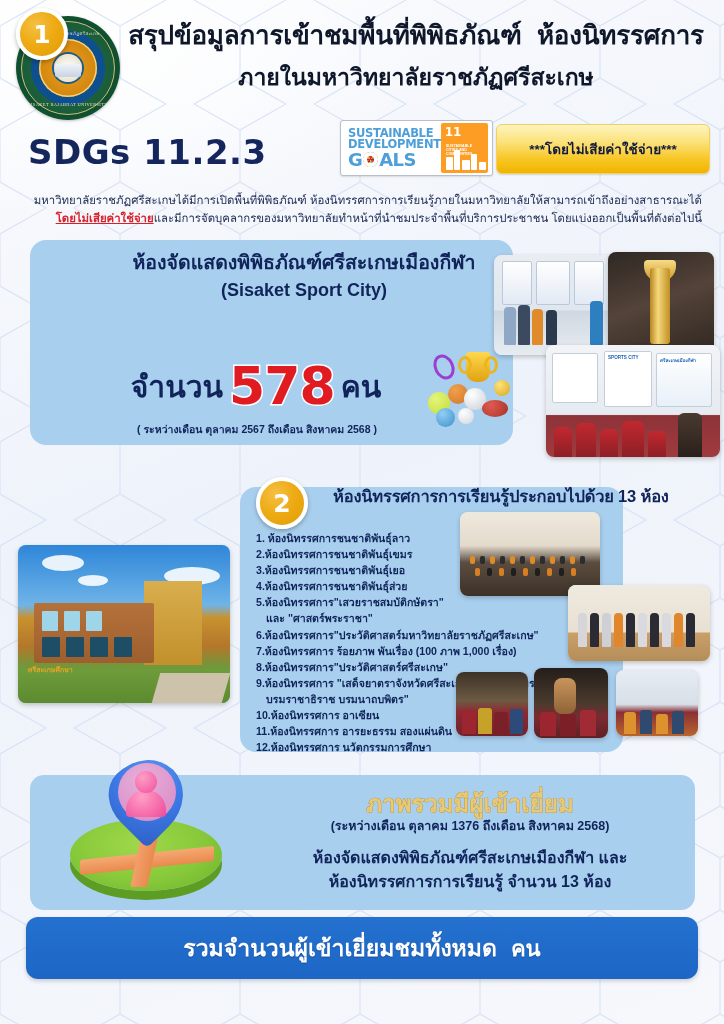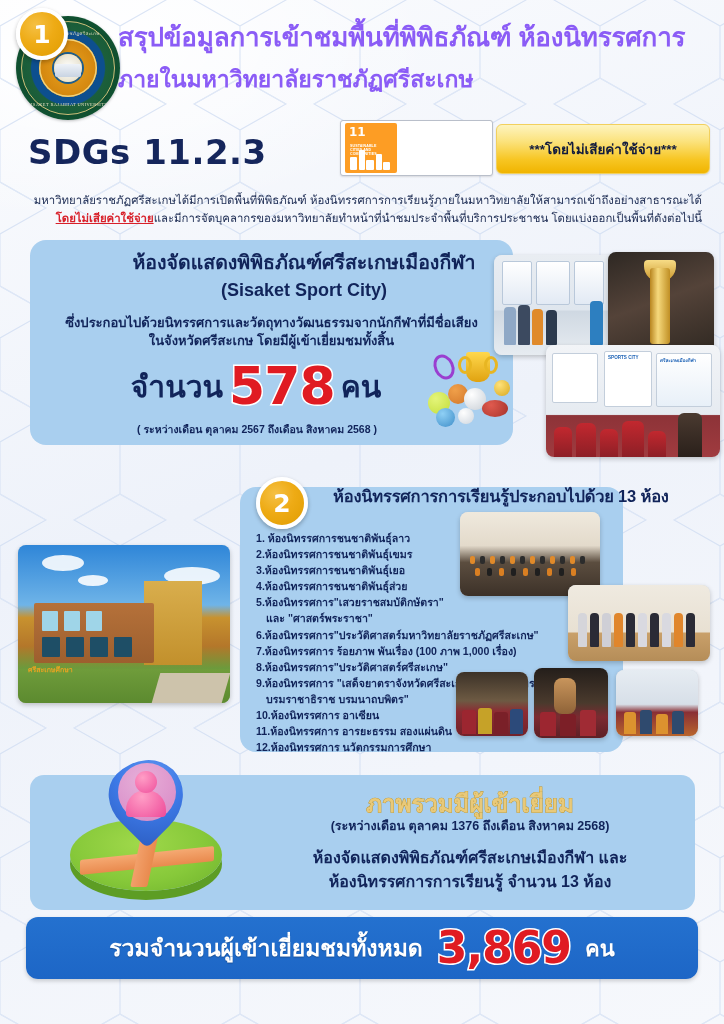--- a/index.html
+++ b/index.html
@@ -96,22 +96,23 @@
     color: #e8e2c4;
     font-family: "Liberation Serif", serif;
   }
   .seal-text-top { top: 8px; }
   .seal-text-bot { bottom: 7px; }
 
   .header-titles {
     position: absolute;
     left: 118px; top: 22px;
     width: 596px;
-    text-align: left;
-    color: #8b5cf6;
+    text-align: center;
+    color: #0f172a;
+    font-family: Liberation Mono, monospace;
   }
   .title-line1 {
     font-size: 26px;
     font-weight: bold;
     line-height: 1.22;
     letter-spacing: -0.2px;
   }
   .title-line2 {
     font-size: 23px;
     font-weight: bold;
@@ -664,20 +665,29 @@
     </div>
     <div class="header-titles">
       <div class="title-line1">สรุปข้อมูลการเข้าชมพื้นที่พิพิธภัณฑ์ ห้องนิทรรศการ</div>
       <div class="title-line2">ภายในมหาวิทยาลัยราชภัฏศรีสะเกษ</div>
     </div>
   </div>
 
   <div class="sdg-title">SDGs 11.2.3</div>
 
   <div class="sdg-badge">
+    <div class="sdg-words">
+      <div class="sdg-w1">SUSTAINABLE</div>
+      <div class="sdg-w2">DEVELOPMENT</div>
+      <div class="sdg-w3">
+        <span>G</span>
+        <span class="sdg-wheel"></span>
+        <span>ALS</span>
+      </div>
+    </div>
     <div class="sdg-11">
       <span class="sdg-11-num">11</span>
       <span class="sdg-11-label">SUSTAINABLE CITIES AND COMMUNITIES</span>
       <span class="sdg-11-city">
         <i style="width:7px;height:13px"></i>
           <i style="width:6px;height:20px"></i>
           <i style="width:8px;height:10px"></i>
           <i style="width:6px;height:16px"></i>
           <i style="width:7px;height:8px"></i>
       </span>
@@ -689,24 +699,20 @@
   </div>
 
   <div class="intro">
     <span>มหาวิทยาลัยราชภัฏศรีสะเกษได้มีการเปิดพื้นที่พิพิธภัณฑ์ ห้องนิทรรศการการเรียนรู้ภายในมหาวิทยาลัยให้สามารถเข้าถึงอย่างสาธารณะได้</span><br>
     <span class="hl">โดยไม่เสียค่าใช้จ่าย</span><span>และมีการจัดบุคลากรของมหาวิทยาลัยทำหน้าที่นำชมประจำพื้นที่บริการประชาชน โดยแบ่งออกเป็นพื้นที่ดังต่อไปนี้</span>
   </div>
 
   <div class="card1">
     <div class="c1-title">ห้องจัดแสดงพิพิธภัณฑ์ศรีสะเกษเมืองกีฬา</div>
     <div class="c1-subtitle">(Sisaket Sport City)</div>
-    <div class="c1-desc">
-      <span>ซึ่งประกอบไปด้วยนิทรรศการและวัตถุทางวัฒนธรรมจากนักกีฬาที่มีชื่อเสียง</span><br>
-      <span>ในจังหวัดศรีสะเกษ โดยมีผู้เข้าเยี่ยมชมทั้งสิ้น</span>
-    </div>
     <div class="c1-count">
       <span class="lbl">จำนวน</span>
       <span class="num">578</span>
       <span class="lbl">คน</span>
     </div>
     <div class="c1-period">( ระหว่างเดือน ตุลาคม 2567 ถึงเดือน สิงหาคม 2568 )</div>
     <div class="sports-cluster">
       <span class="trophy"></span>
       <span class="racket"></span>
       <span class="sb" style="left:0;top:40px;width:22px;height:22px;background:radial-gradient(circle at 35% 30%,#e4f57a,#c3dd3a)"></span>
@@ -751,21 +757,20 @@
     <div class="pin-road-h"></div>
     <div class="pin-road-v"></div>
     <div class="pin-drop"></div>
     <div class="pin-halo"></div>
     <div class="pin-person-body"></div>
     <div class="pin-person-head"></div>
   </div>
 
   <div class="total-bar">
     <span class="total-label">รวมจำนวนผู้เข้าเยี่ยมชมทั้งหมด</span>
-    <span class="total-number">3,869</span>
     <span class="total-unit">คน</span>
   </div>
 
   <div class="photo" id="photo-hall-guide">
     <div class="ph-inner">
       <span class="pg-panel" style="left:8px;width:30px"></span>
       <span class="pg-panel" style="left:42px;width:34px"></span>
       <span class="pg-panel" style="left:80px;width:30px"></span>
       <span class="pg-panel" style="left:114px;width:48px;background:linear-gradient(#1d4f80,#3b7fc0)"></span>
       <span class="pg-person" style="left:10px;width:12px;height:38px;background:#8fa8c6"></span>

